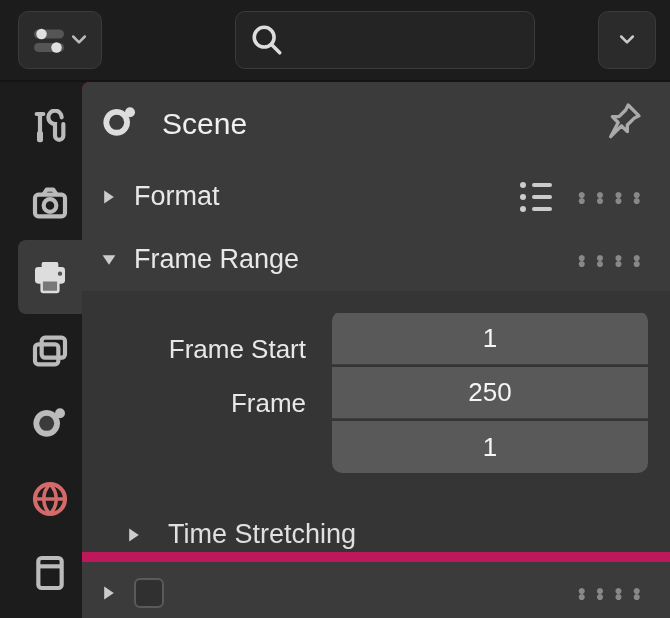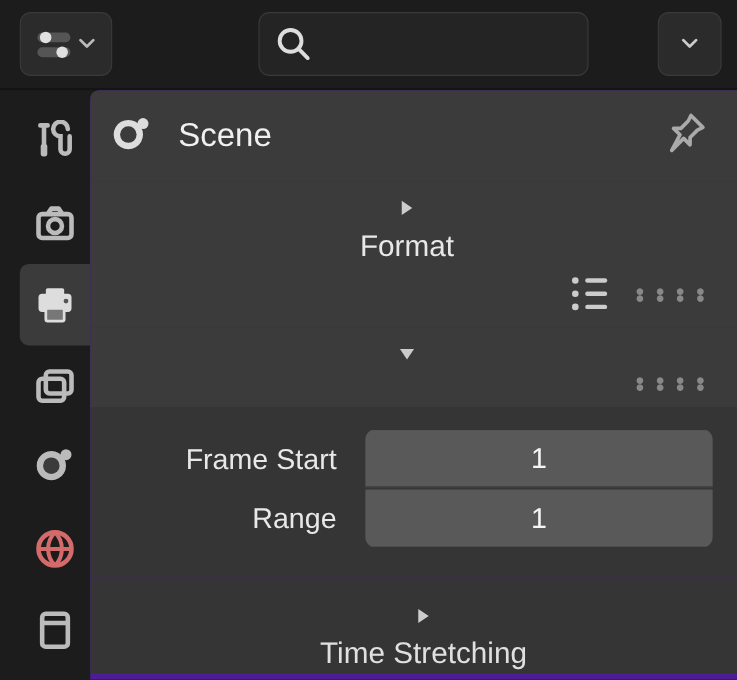--- a/index.html
+++ b/index.html
@@ -88,21 +88,21 @@
     border-radius: 8px 0 0 8px;
     margin-left: 18px;
   }
   .tab.active { background: #3b3b3b; }
   .tab svg { width: 40px; height: 40px; }
   .tab.world svg path, .tab.world svg circle { stroke: #d46a6a; }
 
   
   .panel {
     flex: 1;
-    background: #4c1d95;
+    background: #be185d;
     padding: 0;
     border-top-left-radius: 8px;
     overflow: hidden;
   }
 
   .panel-header {
     display: flex;
     align-items: center;
     gap: 22px;
     padding: 18px 26px 18px 18px;
@@ -116,21 +116,20 @@
     margin-left: auto;
   }
   .panel-header svg { width: 40px; height: 40px; }
 
   .section {
     display: flex;
     align-items: center;
     gap: 12px;
     padding: 16px 26px 16px 14px;
     background: #3b3b3b;
-    flex-direction: column;
   }
   .section .toggle { width: 26px; display:flex; justify-content:center; }
   .section .toggle svg { width: 16px; height: 16px; }
   .section .label {
     font-size: 27px;
     color: #e8e8e8;
   }
   .section .right-icons { margin-left: auto; display:flex; gap:26px; align-items:center; }
   .section.checkbox .box {
     width: 30px; height: 30px;
@@ -141,21 +140,21 @@
 
   .section.expanded { background:#3b3b3b; }
 
   
   .section-body {
     background: #353535;
     padding: 20px 22px 28px 22px;
   }
   .row {
     display: flex;
-    align-items: center;
+    align-items: flex-end;
     height: 54px;
   }
   .row .rlabel {
     width: 228px;
     text-align: right;
     padding-right: 26px;
     font-size: 26px;
     color: #e8e8e8;
   }
   .field-stack {
@@ -175,24 +174,23 @@
     justify-content: center;
     font-size: 26px;
     border-bottom: 1px solid #3d3d3d;
   }
   .row:last-child .rfield { border-bottom:none; }
 
   
   .subsection {
     display: flex;
     align-items: center;
-    gap: 4px;
+    gap: 26px;
     padding: 18px 26px 2px 44px;
     background: #353535;
-    flex-direction: column;
   }
   .subsection .toggle svg { width: 16px; height: 16px; }
   .subsection .label { font-size: 27px; }
 
   
   .dragdots { letter-spacing:3px; font-size:14px; color:#888; line-height:6px;}
   .dragdots span{ display:block; }
 
   
   .listicon { display:flex; flex-direction:column; gap:6px;}
@@ -342,41 +340,45 @@
         </span>
       </div>
     </div>
 
     <div class="section expanded">
       <span class="toggle">
         <svg viewBox="0 0 10 10">
             <path d="M1 2 L9 2 L5 8 Z" fill="#ccc"></path>
           </svg>
       </span>
+      <span class="label">Frame Range</span>
       <div class="right-icons">
         <span class="dragdots">
           <span>● ● ● ●</span>
             <span>● ● ● ●</span>
         </span>
       </div>
     </div>
 
     <div class="section-body">
       <div style="display:flex;">
         <div style="display:flex;flex-direction:column;">
           <div class="row">
               <div class="rlabel">Frame Start</div>
             </div>
           <div class="row">
-              <div class="rlabel">Range</div>
+              <div class="rlabel">Frame</div>
             </div>
         </div>
         <div class="field-stack">
           <div class="row">
               <div class="rfield">1</div>
+            </div>
+          <div class="row">
+              <div class="rfield">250</div>
             </div>
           <div class="row">
               <div class="rfield">1</div>
             </div>
         </div>
       </div>
     </div>
 
     <div class="subsection">
       <span class="toggle">

